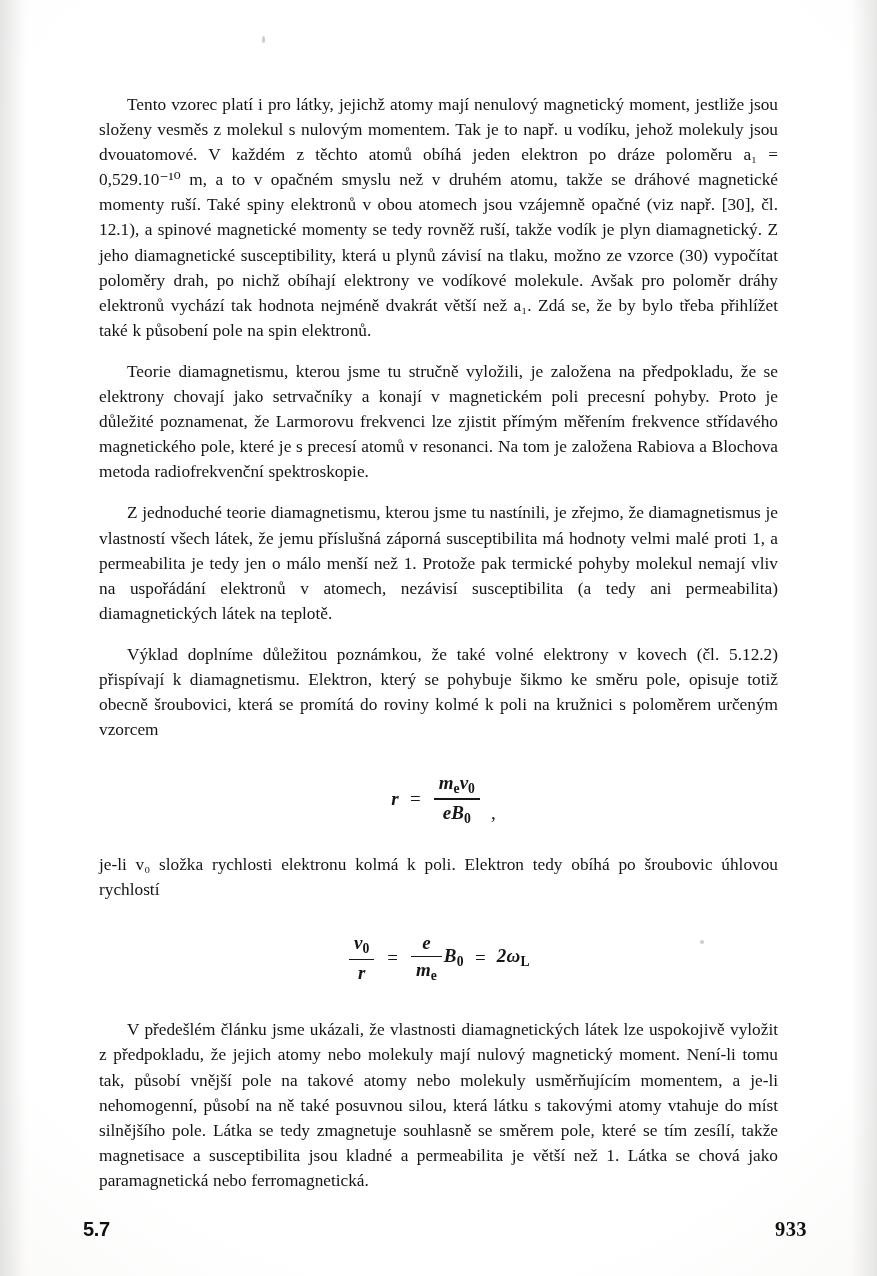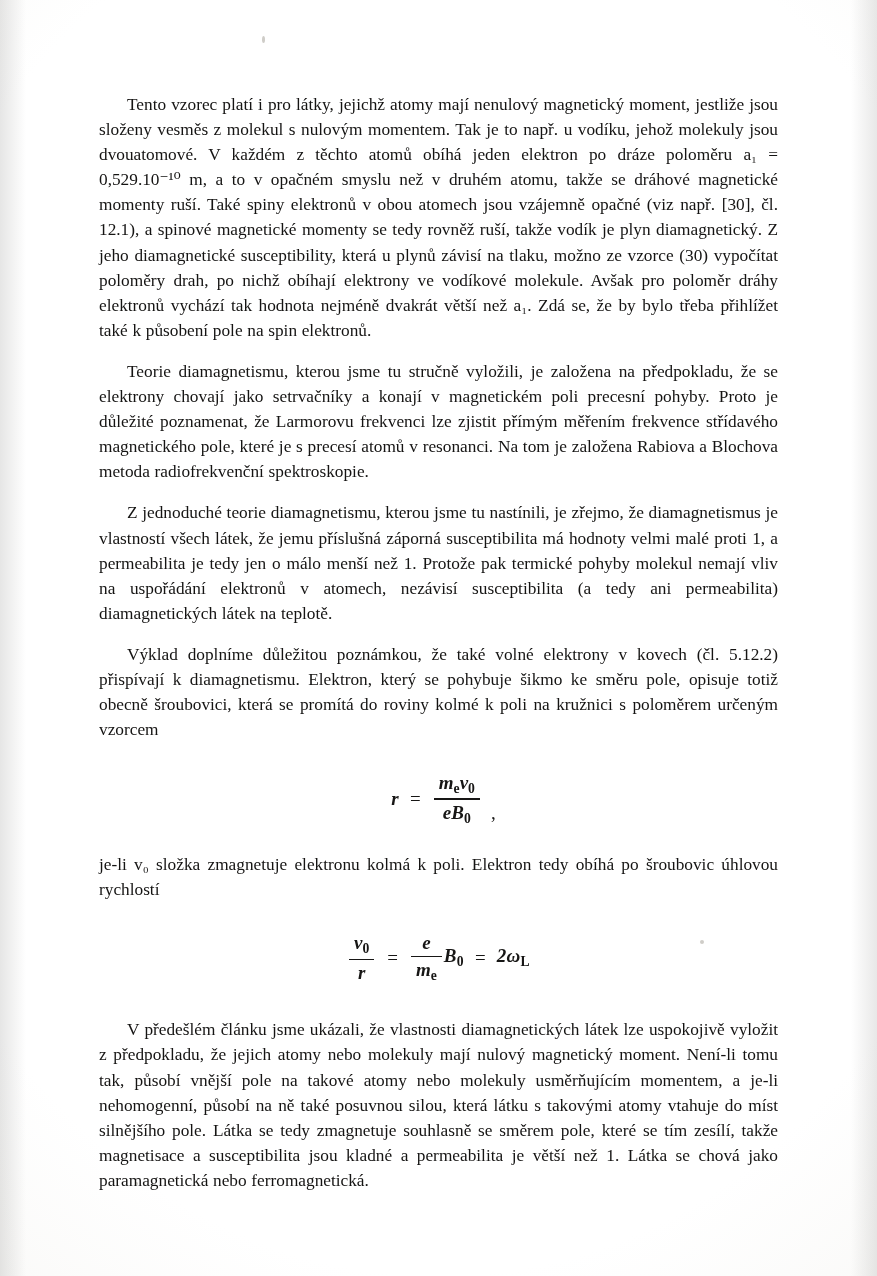--- a/index.html
+++ b/index.html
@@ -187,21 +187,21 @@
         <span class="rel">=</span>
         <span class="frac">
           <span class="num"><span>m</span><span class="sub">e</span><span>v</span><span class="sub">0</span></span>
           <span class="bar"></span>
           <span class="den"><span>e</span><span>B</span><span class="sub">0</span></span>
         </span>
         <span class="comma-tail">,</span>
       </span>
     </div>
 
-    <p class="body-text no-indent">je-li v₀ složka zmagnetuje elektronu kolmá k poli. Elektron tedy obíhá po šroubovic úhlovou rychlostí</p>
+    <p class="body-text no-indent">je-li v₀ složka rychlosti elektronu kolmá k poli. Elektron tedy obíhá po šroubovic úhlovou rychlostí</p>
 
     <div class="formula-block" id="formula-2-block">
       <span class="eq">
         <span class="frac">
           <span class="num"><span>v</span><span class="sub">0</span></span>
           <span class="bar"></span>
           <span class="den">r</span>
         </span>
         <span class="rel">=</span>
         <span class="frac">
@@ -215,14 +215,18 @@
       </span>
     </div>
 
 
 
     <p class="body-text">V předešlém článku jsme ukázali, že vlastnosti diamagnetických látek lze uspokojivě vyložit z předpokladu, že jejich atomy nebo molekuly mají nulový magnetický moment. Není-li tomu tak, působí vnější pole na takové atomy nebo molekuly usměrňujícím momentem, a je-li nehomogenní, působí na ně také posuvnou silou, která látku s takovými atomy vtahuje do míst silnějšího pole. Látka se tedy zmagnetuje souhlasně se směrem pole, které se tím zesílí, takže magnetisace a susceptibilita jsou kladné a permeabilita je větší než 1. Látka se chová jako paramagnetická nebo ferromagnetická.</p>
 
 
   </div>
 
+  <div class="footer">
+    <span class="footer-section">5.7</span>
+    <span class="footer-page">933</span>
+  </div>
 
 </div>
 
 </body></html>

